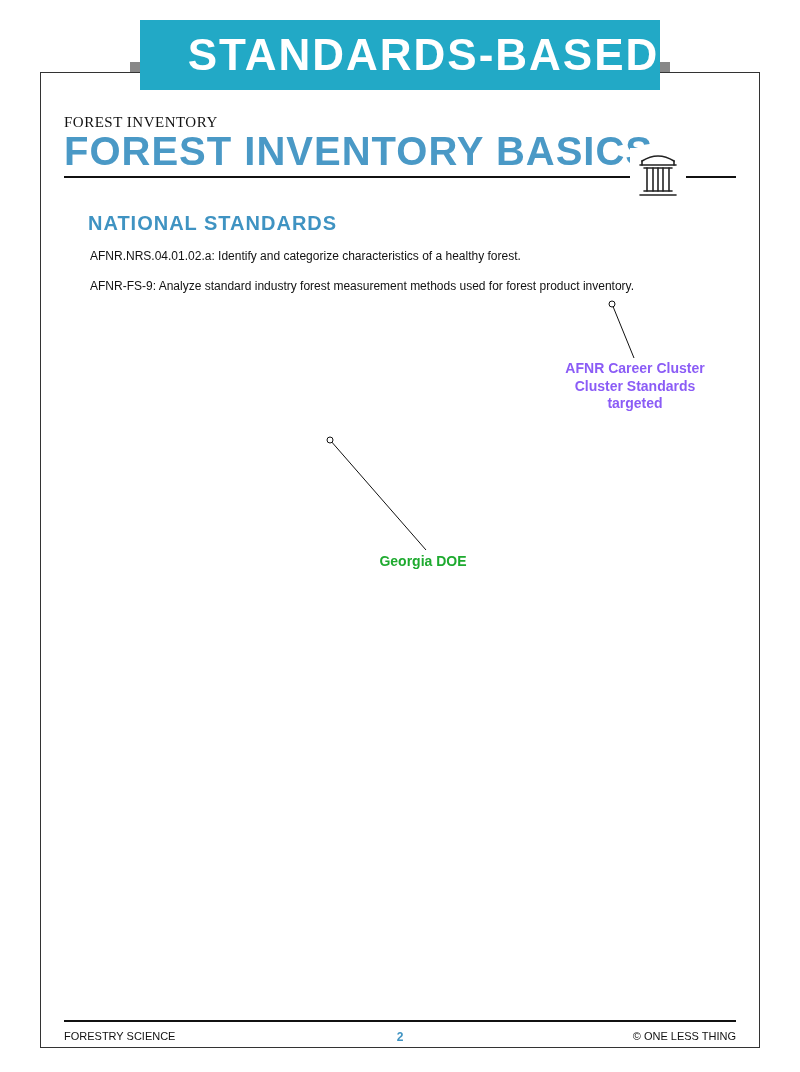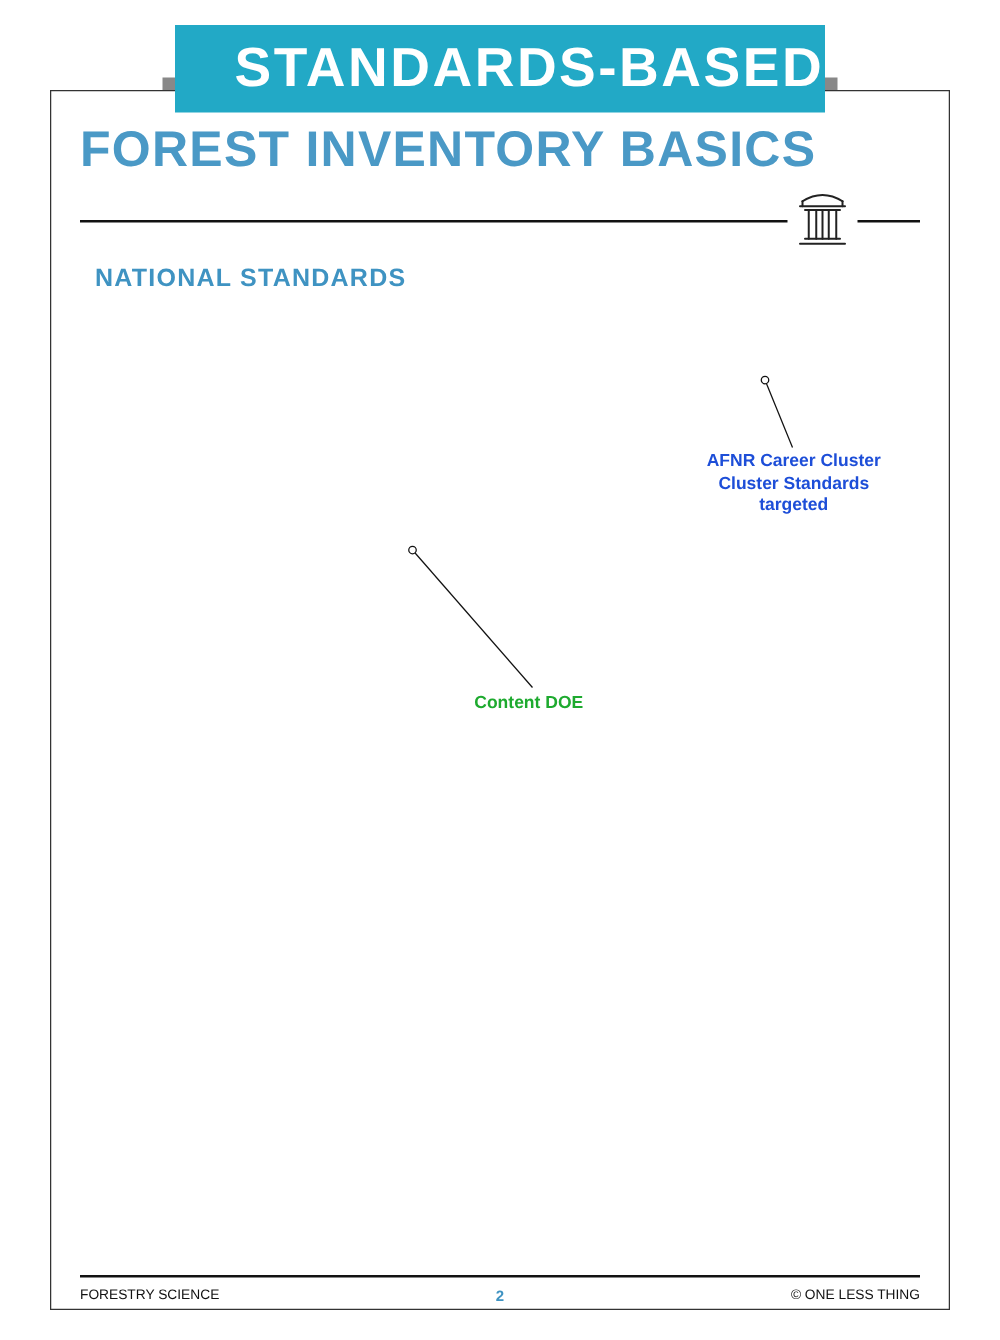--- a/index.html
+++ b/index.html
@@ -91,21 +91,21 @@
     display: flex;
     align-items: center;
     justify-content: center;
   }
   .section-h {
     font-family: Impact, "Arial Black", sans-serif;
     font-size: 20px;
     letter-spacing: 1px;
     color: #3f93c2;
     margin-top: 22px;
-    margin-left: 12px;
+    margin-left: 24px;
     font-weight: 700;
   }
   .std-item {
     font-family: Verdana, Geneva, sans-serif;
     font-size: 12px;
     color: #111;
     line-height: 1.5;
     margin: 12px 30px 0 26px;
   }
   .section2 {
@@ -113,21 +113,21 @@
   }
   .annot1 {
     position: absolute;
     top: 360px;
     left: 540px;
     width: 190px;
     text-align: center;
     font-family: Arial, sans-serif;
     font-weight: 700;
     font-size: 14px;
-    color: #1d4ed8;
+    color: #8b5cf6;
     line-height: 1.25;
   }
   .annot2 {
     position: absolute;
     top: 553px;
     left: 258px;
     width: 330px;
     text-align: center;
     font-family: Arial, sans-serif;
     font-weight: 700;
@@ -173,20 +173,21 @@
 <body>
 
 <div class="banner-bar"></div>
 <div class="page-border"></div>
 
 <div class="banner">
   <div class="banner-text">STANDARDS-BASED</div>
 </div>
 
 <div class="content">
+  <div class="eyebrow">FOREST INVENTORY</div>
   <div class="title-row">
     <div class="title">FOREST INVENTORY BASICS</div>
   </div>
 </div>
 
 <div class="title-rule"></div>
 
 <div class="pillar-wrap">
   <svg width="40" height="46" viewBox="0 0 40 46">
     <g fill="none" stroke="#222" stroke-width="1.6" stroke-linecap="round">
@@ -201,42 +202,44 @@
       <line x1="25" y1="15" x2="25" y2="38"></line>
       <line x1="31" y1="15" x2="31" y2="38"></line>
       <line x1="6" y1="38" x2="34" y2="38"></line>
       <line x1="2" y1="42" x2="38" y2="42"></line>
     </g>
   </svg>
 </div>
 
 <div style="position:absolute; top:190px; left:64px; width:672px;">
   <div class="section-h">NATIONAL STANDARDS</div>
-
+  <div class="std-item">AFNR.NRS.04.01.02.a: Identify and categorize characteristics of a healthy forest.</div>
+
+  <div class="std-item">AFNR-FS-9: Analyze standard industry forest measurement methods used for forest product inventory.</div>
 </div>
 
 <svg class="annot-svg">
   <g stroke="#111" stroke-width="1" fill="none">
     <line x1="612" y1="304" x2="634" y2="358"></line>
     <circle cx="612" cy="304" r="3" fill="#fff"></circle>
   </g>
   <g stroke="#111" stroke-width="1" fill="none">
     <line x1="330" y1="440" x2="426" y2="550"></line>
     <circle cx="330" cy="440" r="3" fill="#fff"></circle>
   </g>
 </svg>
 
 <div class="annot1">
   <div>AFNR Career Cluster</div>
   <div>Cluster Standards</div>
   <div>targeted</div>
 </div>
 
 <div class="annot2">
-  <div>Content DOE</div>
+  <div>Georgia DOE</div>
 </div>
 
 <div class="footer-rule"></div>
 <div class="footer">
   <span>FORESTRY SCIENCE</span>
   <span class="footer-center">2</span>
   <span>© ONE LESS THING</span>
 </div>
 
 </body></html>

